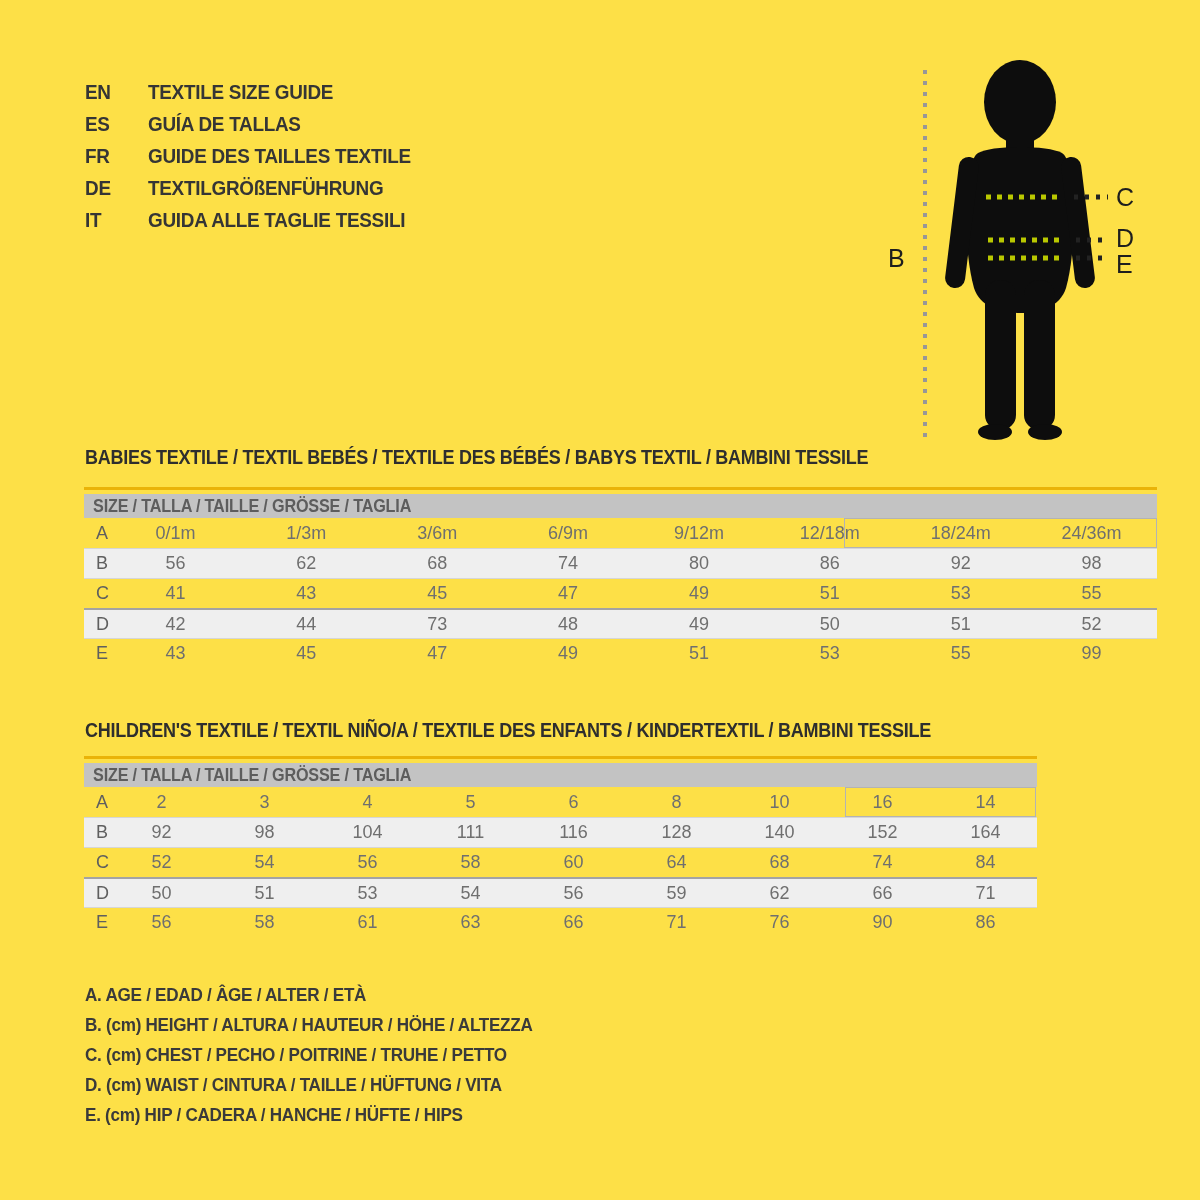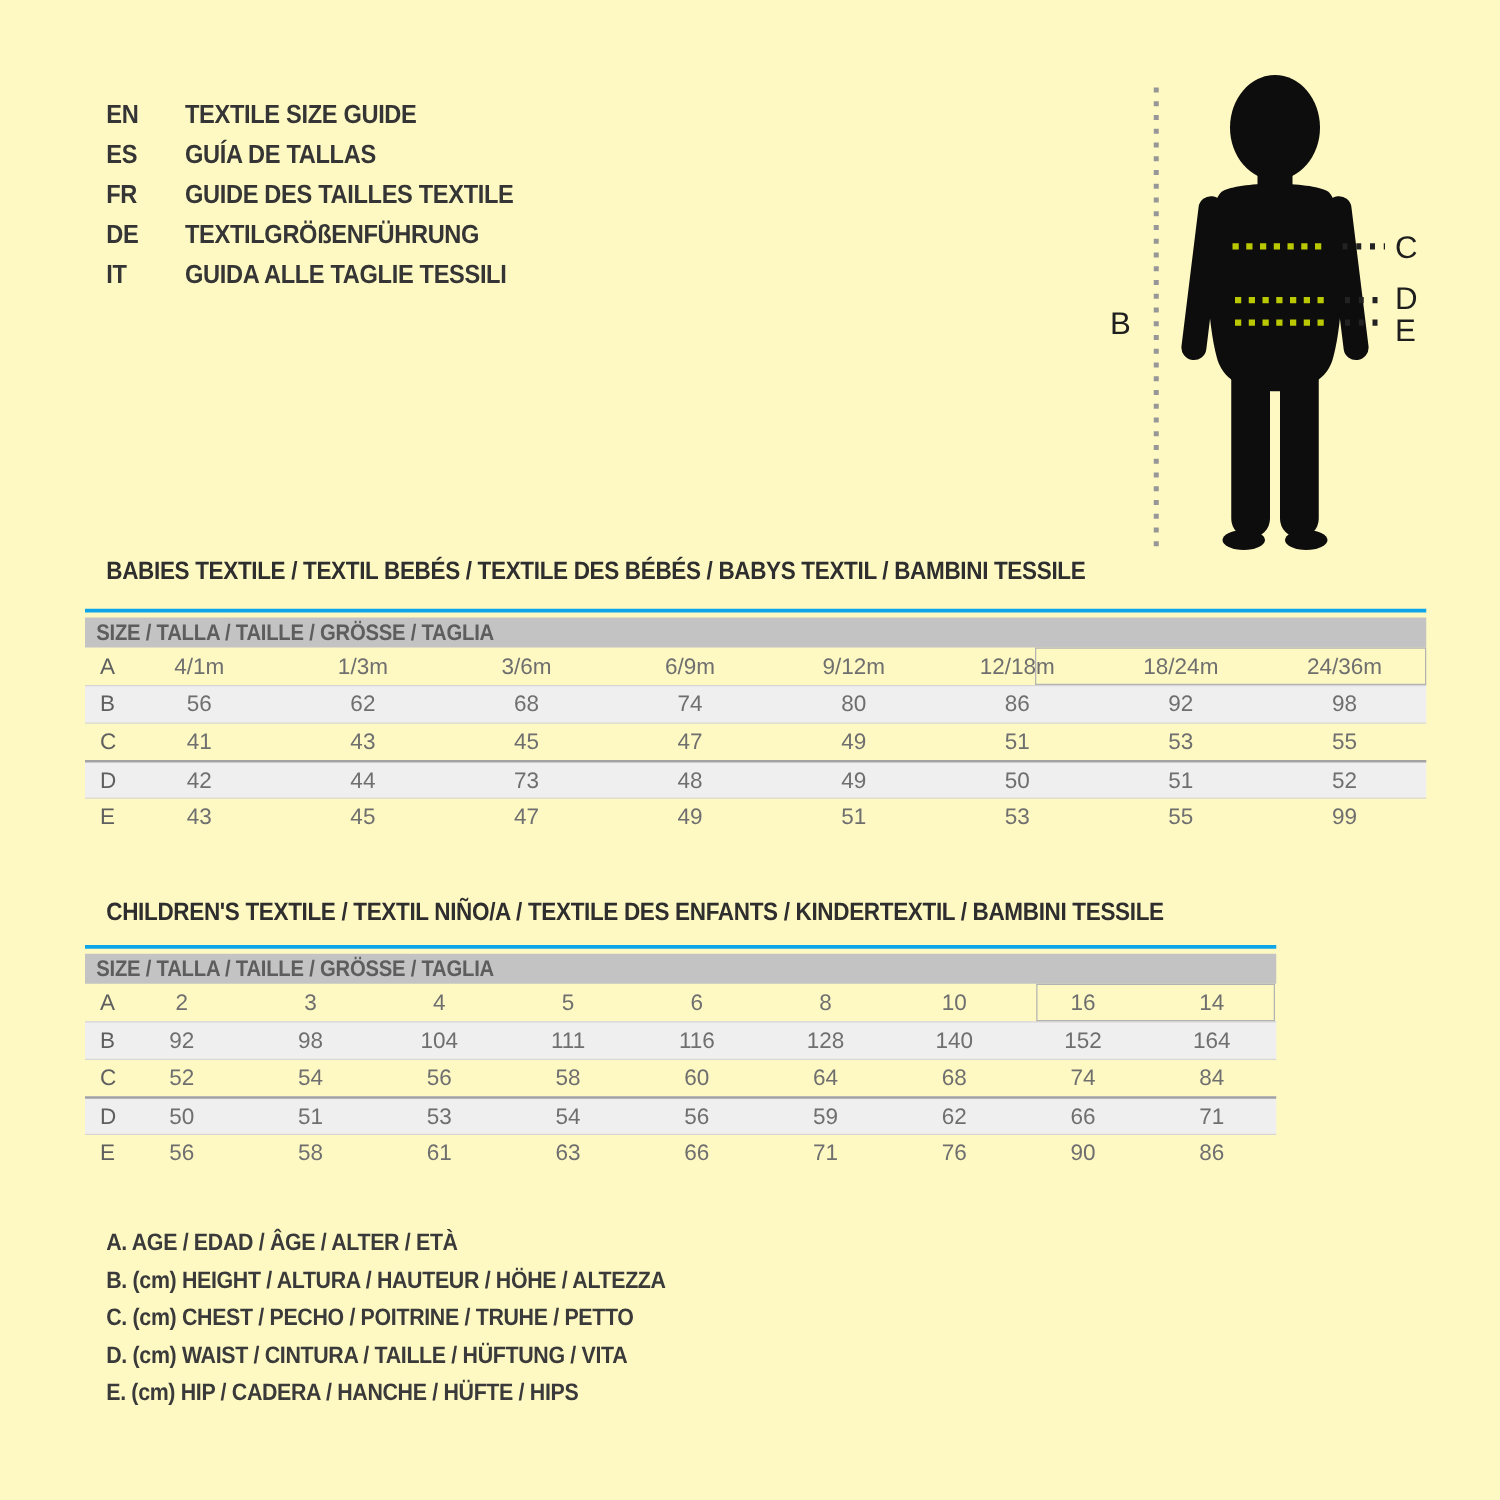--- a/index.html
+++ b/index.html
@@ -1,34 +1,34 @@
 <!DOCTYPE html>
 <html><head>
 <meta charset="utf-8">
 <style>
   html,body{margin:0;padding:0;background:#fff;}
-  .page{position:relative;width:1200px;height:1200px;background:#fef9c3;overflow:hidden;
+  .page{position:relative;width:1200px;height:1200px;background:#fde047;overflow:hidden;
         font-family:"Liberation Sans", sans-serif;}
 
   
   .lang-list{position:absolute;left:85px;top:76px;transform:scaleX(.9);transform-origin:0 0;}
   .lang-row{display:flex;height:32px;align-items:center;}
   .lang-code{width:70px;font-size:21px;font-weight:700;color:#353535;letter-spacing:-.3px;}
   .lang-label{font-size:21px;font-weight:700;color:#353535;letter-spacing:-.3px;white-space:nowrap;}
 
   
   .figure-svg{position:absolute;left:860px;top:45px;}
   .figure-svg text{font-family:"Liberation Sans", sans-serif;font-size:25px;fill:#1e1e1e;}
 
   
   .section-title{position:absolute;left:85px;font-size:20px;font-weight:700;color:#2e2e2e;
                  letter-spacing:-.3px;white-space:nowrap;transform:scaleX(.9);transform-origin:0 0;}
 
   
-  .size-table{position:absolute;left:68px;border-top:3px solid #0ea5e9;padding-top:4px;}
+  .size-table{position:absolute;left:84px;border-top:3px solid #eab308;padding-top:4px;}
   .bar{height:24px;background:#c3c3c3;display:flex;align-items:center;}
   .bar-text{display:inline-block;padding-left:10px;font-size:18px;font-weight:700;color:#5d5d5d;
             letter-spacing:-.2px;white-space:nowrap;transform:scaleX(.9);transform-origin:0 0;}
   .t-row{display:grid;height:30px;align-items:center;border-top:1px solid #d6d6d6;box-sizing:border-box;}
   .t-row:first-child{border-top:none;}
   .t-row.stripe{background:#efefef;}
   .t-row.heavy{border-top:2px solid #a3a3a3;}
   .t-lab{position:relative;padding-left:12px;font-size:18px;color:#5f5f5f;}
   .t-cell{position:relative;text-align:center;font-size:18px;color:#6f6f6f;}
   .hl-box{position:absolute;border:1px solid #b3b3b3;background:transparent;box-sizing:border-box;}
@@ -103,21 +103,21 @@
   <div class="section-title" style="top:446px">BABIES TEXTILE / TEXTIL BEBÉS / TEXTILE DES BÉBÉS / BABYS TEXTIL / BAMBINI TESSILE</div>
 
   <div class="size-table" style="top:487px;width:1073px">
     <div class="bar">
       <span class="bar-text">SIZE / TALLA / TAILLE / GRÖSSE / TAGLIA</span>
     </div>
     <div class="hl-box" style="left:760px;top:28px;width:313px;height:30px"></div>
     <div>
         <div class="t-row" style="grid-template-columns: 26px repeat(8, 1fr);">
           <span class="t-lab">A</span>
-          <span class="t-cell">4/1m</span>
+          <span class="t-cell">0/1m</span>
           <span class="t-cell">1/3m</span>
           <span class="t-cell">3/6m</span>
           <span class="t-cell">6/9m</span>
           <span class="t-cell">9/12m</span>
           <span class="t-cell">12/18m</span>
           <span class="t-cell">18/24m</span>
           <span class="t-cell">24/36m</span>
         </div>
         <div class="t-row stripe" style="grid-template-columns: 26px repeat(8, 1fr);">
           <span class="t-lab">B</span>

